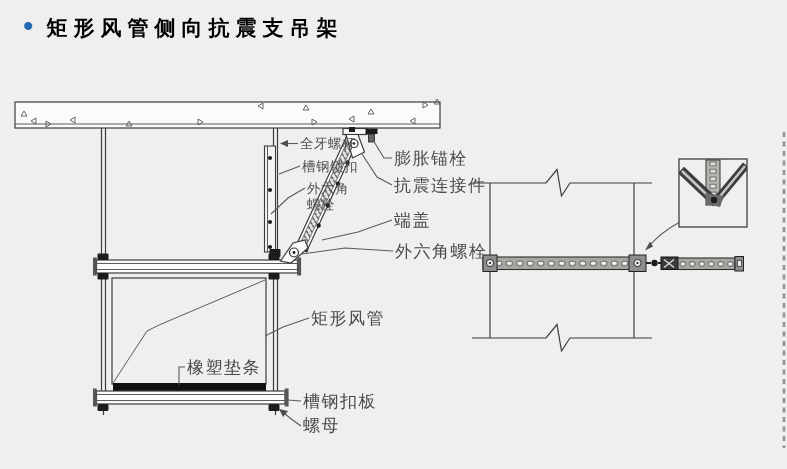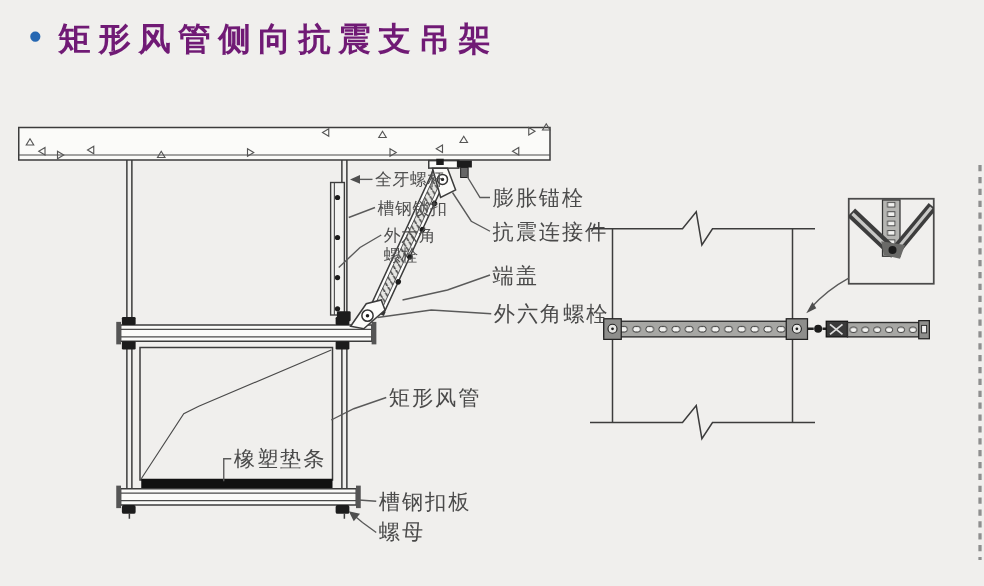--- a/index.html
+++ b/index.html
@@ -11,21 +11,21 @@
   .page{position:relative;width:787px;height:469px;}
   .title-row{
     position:absolute;left:23px;top:14px;
     display:flex;align-items:center;gap:13px;
   }
   .bullet{
     color:#2667b2;font-size:30px;line-height:10px;
     position:relative;top:-2px;
   }
   .title-text{
-    color:#701a75;font-size:26px;font-weight:bold;letter-spacing:6px;
+    color:#000000;font-size:21px;font-weight:bold;letter-spacing:6px;
     white-space:nowrap;
   }
   svg{position:absolute;left:0;top:0;}
   .ln{stroke:#3c3c3c;stroke-width:1.2;fill:none;}
   .lnthin{stroke:#4a4a4a;stroke-width:0.9;fill:none;}
   .fillw{fill:#fbfbf9;stroke:#3c3c3c;stroke-width:1.2;}
   .leader{stroke:#5a5a5a;stroke-width:1.1;fill:none;}
   .lbl-sm{font-size:13.5px;fill:#4f4f4f;letter-spacing:0.5px;}
   .lbl-lg{font-size:17px;fill:#4a4a4a;letter-spacing:1.5px;}
   .blk{fill:#1c1c1c;}

